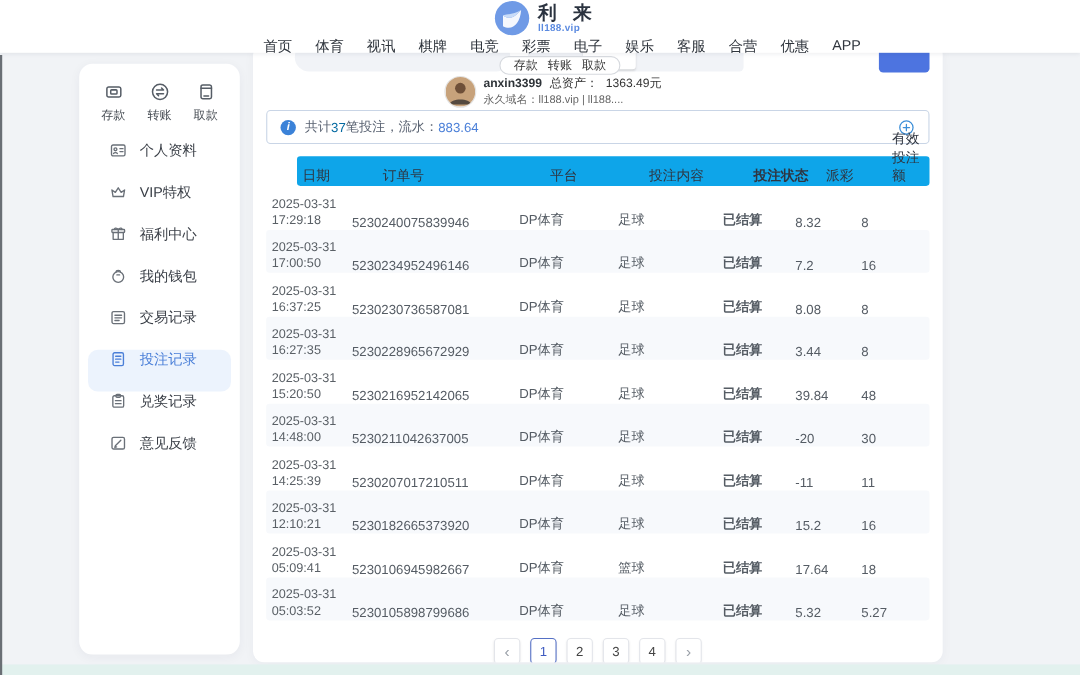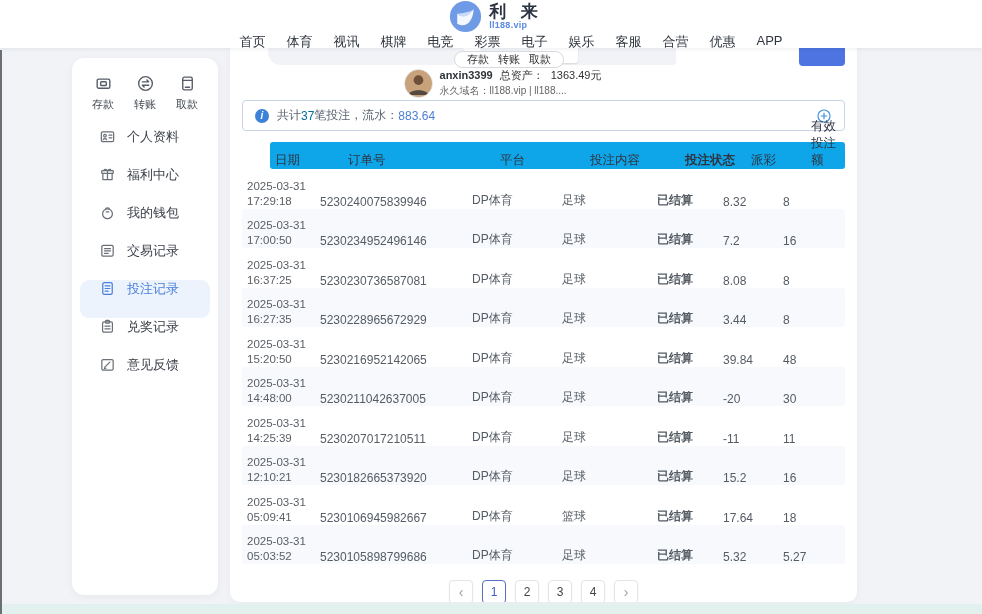--- a/index.html
+++ b/index.html
@@ -196,20 +196,28 @@
             <rect x="2.5" y="4" width="13" height="10.5" rx="1.5"></rect>
             <circle cx="6.3" cy="8.2" r="1.4"></circle>
             <path d="M4.5 12.3c.5-1.3 3.1-1.3 3.6 0M10.6 7.6h3M10.6 10.4h3"></path>
           </svg>
         </span>
         <span>个人资料</span>
       </div>
       <div class="menu-item">
         <span class="ico">
           <svg viewBox="0 0 18 18" fill="none" stroke="currentColor" stroke-width="1.3" stroke-linecap="round" stroke-linejoin="round">
+            <path d="M4 13.4h10M4 13.4 2.9 7.1l3.3 2.3L9 5l2.8 4.4 3.3-2.3-1.1 6.3z"></path>
+          </svg>
+        </span>
+        <span>VIP特权</span>
+      </div>
+      <div class="menu-item">
+        <span class="ico">
+          <svg viewBox="0 0 18 18" fill="none" stroke="currentColor" stroke-width="1.3" stroke-linecap="round" stroke-linejoin="round">
             <rect x="2.9" y="4.9" width="12.2" height="2.9" rx="0.7"></rect>
             <path d="M4.1 7.8v6.6h9.8V7.8M9 4.9v9.5M9 4.9C7.4 2.7 4.8 3.6 5.5 4.9M9 4.9c1.6-2.2 4.2-1.3 3.5 0"></path>
           </svg>
         </span>
         <span>福利中心</span>
       </div>
       <div class="menu-item">
         <span class="ico">
           <svg viewBox="0 0 18 18" fill="none" stroke="currentColor" stroke-width="1.3" stroke-linecap="round" stroke-linejoin="round">
             <circle cx="9" cy="10.4" r="5.2"></circle>

